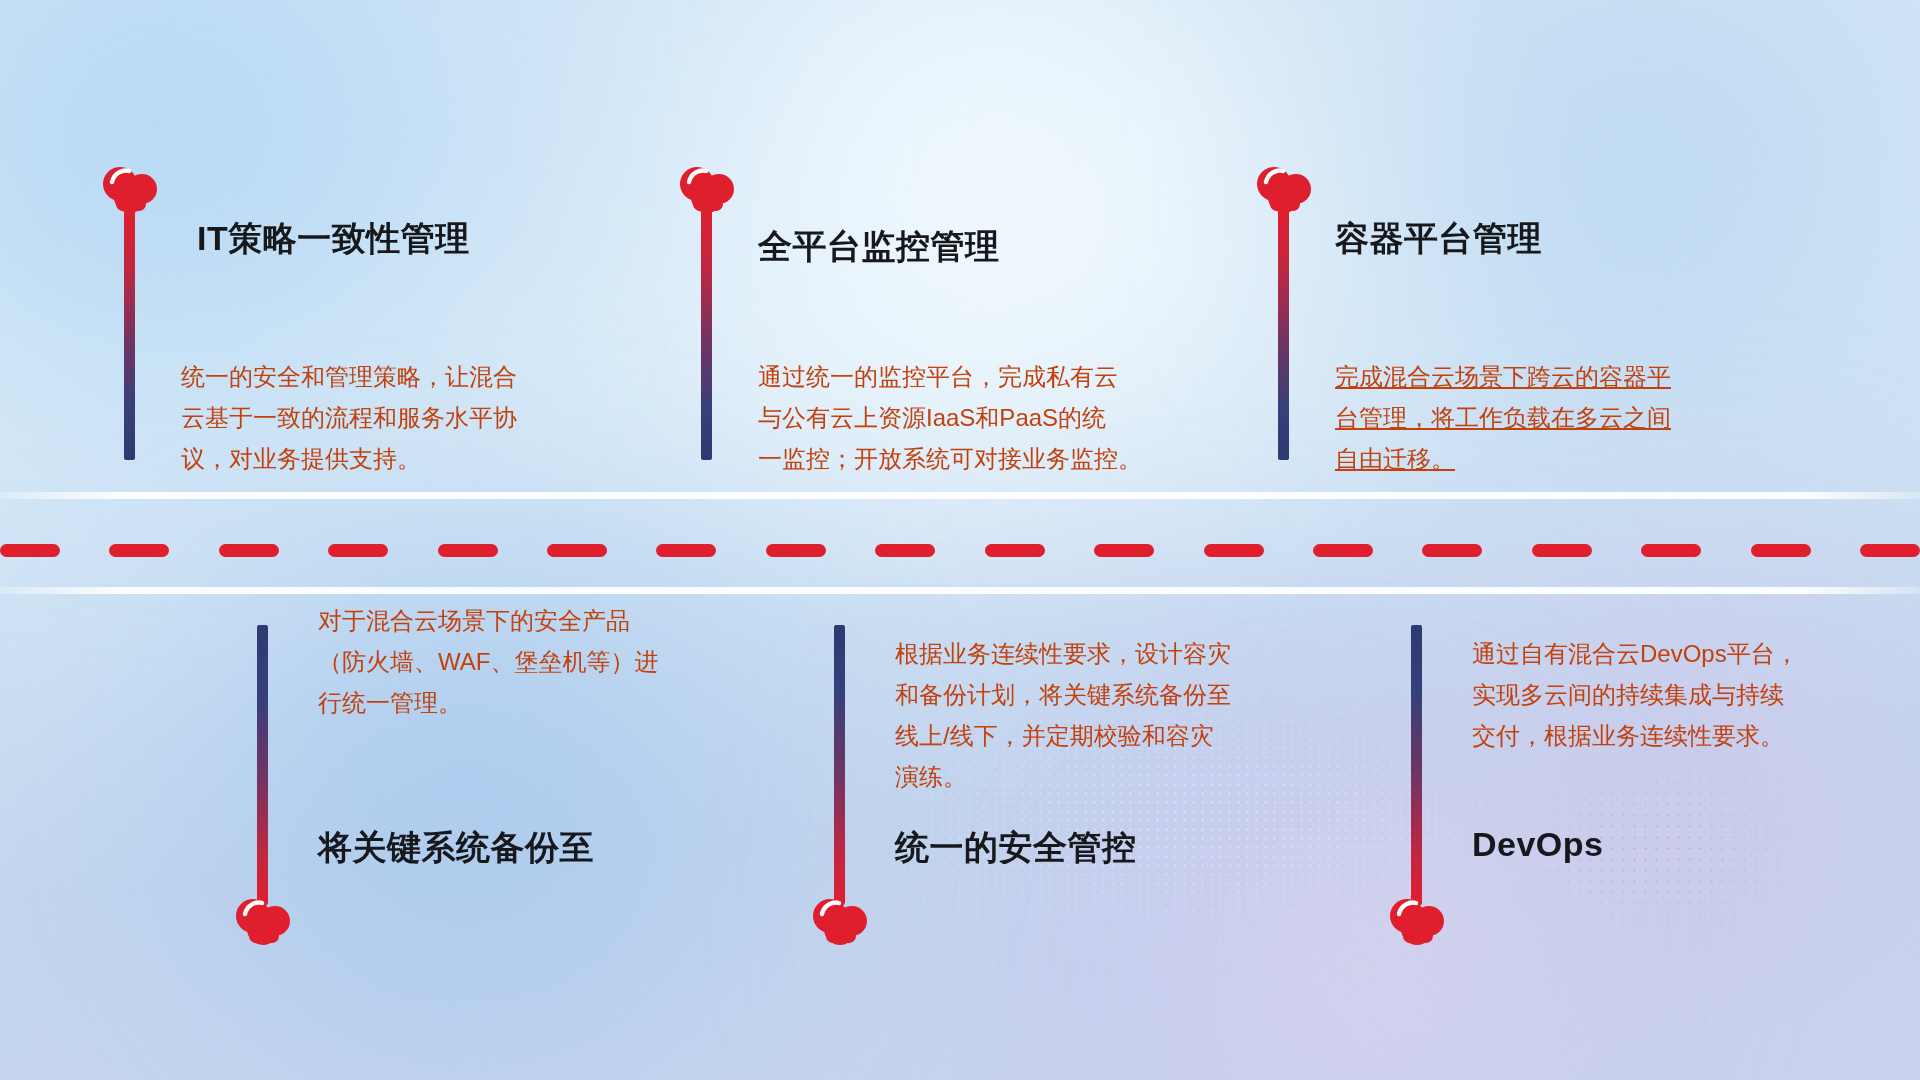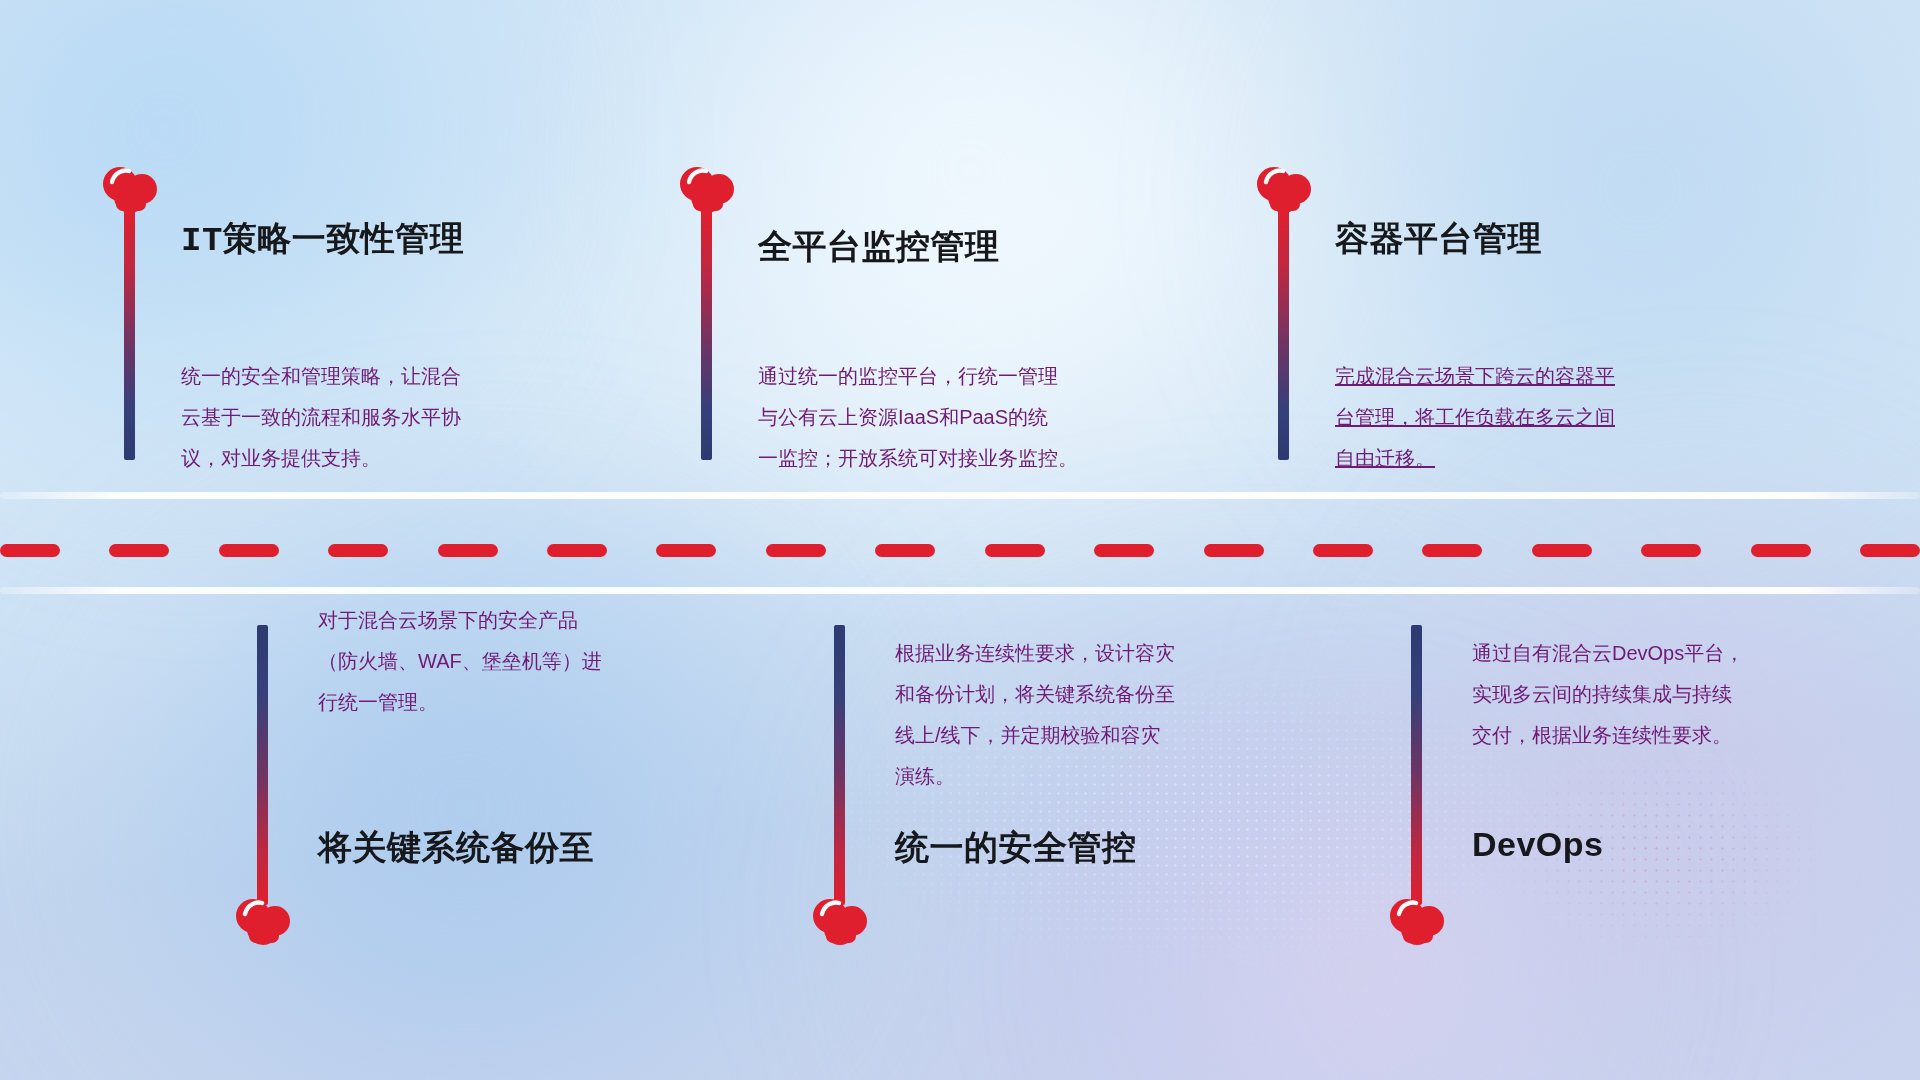--- a/index.html
+++ b/index.html
@@ -57,21 +57,21 @@
   .sect{position:absolute;}
 
   .cloud{position:absolute;width:68px;height:52px;}
   .cloud svg{display:block;width:68px;height:52px;}
 
   .bar{position:absolute;width:11px;border-radius:2px;}
   .bar.down{background:linear-gradient(180deg,#e01f2e 0%,#c22740 22%,#6b3565 55%,#36407a 80%,#2e3a72 100%);}
   .bar.up{background:linear-gradient(180deg,#2e3a72 0%,#36407a 24%,#6b3565 52%,#c22740 82%,#e01f2e 100%);}
 
   .title{position:absolute;font-size:34px;font-weight:700;color:#16181c;letter-spacing:.5px;white-space:nowrap;}
-  .body{position:absolute;font-size:20px;line-height:41px;color:#701a75;white-space:pre-line;font-weight:400;}
+  .body{position:absolute;font-size:24px;line-height:41px;color:#c2410c;white-space:pre-line;font-weight:400;}
 </style>
 </head>
 <body>
 
 <div id="stage">
 
   <div class="bg-base"></div>
   <div class="bg-blob blob-a"></div>
   <div class="bg-blob blob-b"></div>
   <div class="bg-blob blob-c"></div>
@@ -88,41 +88,41 @@
           <g fill="#e01f2e">
             <circle cx="24" cy="21" r="17"></circle>
             <circle cx="46" cy="26" r="15"></circle>
             <circle cx="34" cy="34" r="16"></circle>
             <rect x="20" y="30" width="30" height="18" rx="7"></rect>
           </g>
           <path d="M16 19 C18 10, 27 6, 33 8" stroke="#ffffff" stroke-width="4.4" fill="none" stroke-linecap="round"></path>
         </svg>
     </div>
     <div class="bar down" style="left:124px;top:210px;height:250px;"></div>
-    <div class="title" style="left:181px;top:216px;font-family:Liberation Mono, monospace;">IT策略一致性管理</div>
+    <div class="title" style="left:197px;top:216px;">IT策略一致性管理</div>
     <div class="body" style="left:181px;top:356px;width:430px;">统一的安全和管理策略，让混合
 云基于一致的流程和服务水平协
 议，对业务提供支持。</div>
   </div>
 
   <div class="sect">
     <div class="cloud" style="left:673px;top:163px;">
       <svg viewBox="0 0 68 52">
           <g fill="#e01f2e">
             <circle cx="24" cy="21" r="17"></circle>
             <circle cx="46" cy="26" r="15"></circle>
             <circle cx="34" cy="34" r="16"></circle>
             <rect x="20" y="30" width="30" height="18" rx="7"></rect>
           </g>
           <path d="M16 19 C18 10, 27 6, 33 8" stroke="#ffffff" stroke-width="4.4" fill="none" stroke-linecap="round"></path>
         </svg>
     </div>
     <div class="bar down" style="left:701px;top:210px;height:250px;"></div>
     <div class="title" style="left:758px;top:224px;">全平台监控管理</div>
-    <div class="body" style="left:758px;top:356px;width:450px;">通过统一的监控平台，行统一管理
+    <div class="body" style="left:758px;top:356px;width:450px;">通过统一的监控平台，完成私有云
 与公有云上资源IaaS和PaaS的统
 一监控；开放系统可对接业务监控。</div>
   </div>
 
   <div class="sect">
     <div class="cloud" style="left:1250px;top:163px;">
       <svg viewBox="0 0 68 52">
           <g fill="#e01f2e">
             <circle cx="24" cy="21" r="17"></circle>
             <circle cx="46" cy="26" r="15"></circle>

